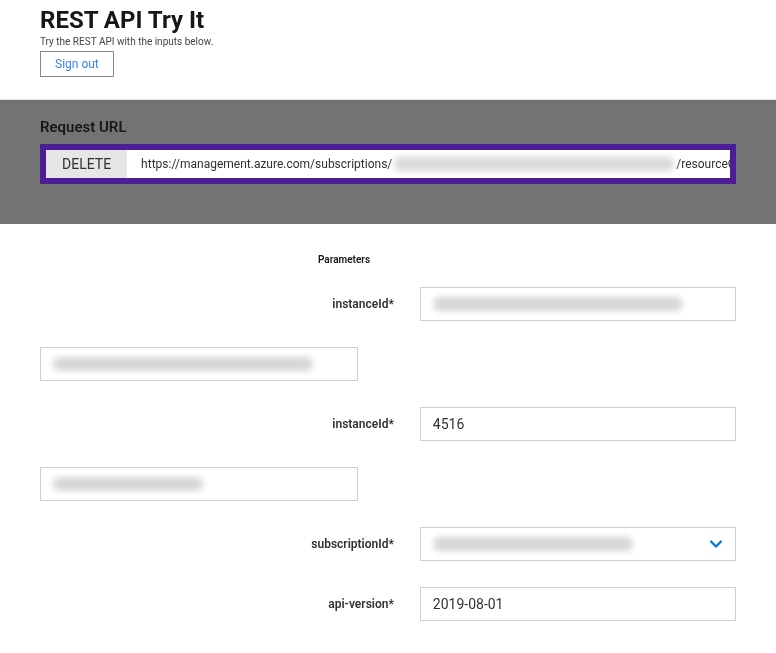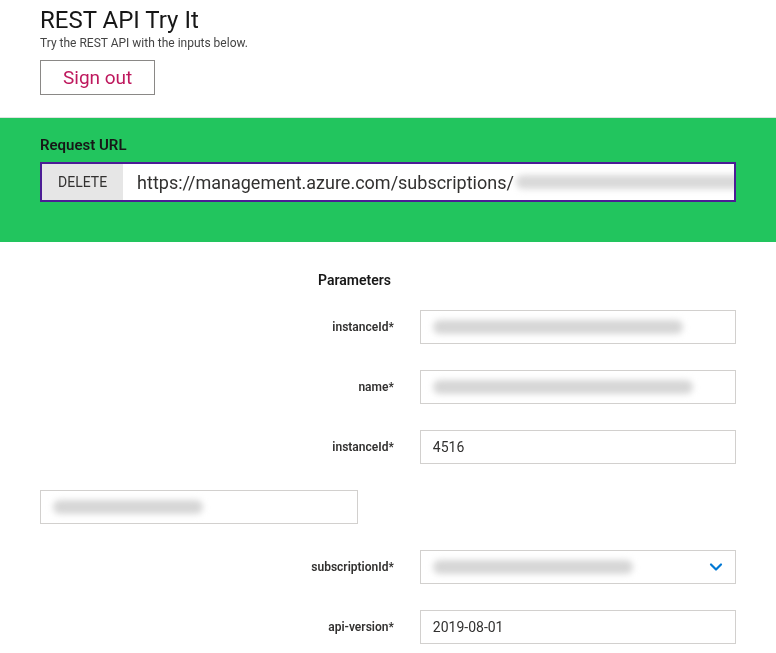--- a/index.html
+++ b/index.html
@@ -9,93 +9,93 @@
     color: #323130;
     background: #ffffff;
     width: 776px;
   }
   .header {
     padding: 6px 40px 22px 40px;
     background: #ffffff;
   }
   .title {
     font-size: 24px;
-    font-weight: 400;
+    font-weight: 700;
     margin: 0 0 2px 0;
     color: #171717;
   }
   .subtitle {
+    font-size: 10px;
+    color: #444;
+    margin: 0 0 4px 0;
+  }
+  .signout-btn {
+    background: #ffffff;
+    border: 1px solid #8a8886;
+    color: #3b82f6;
     font-size: 12px;
-    color: #444;
-    margin: 0 0 10px 0;
-  }
-  .signout-btn {
-    background: #ffffff;
-    border: 1px solid #8a8886;
-    color: #be185d;
-    font-size: 19px;
-    padding: 5px 22px;
+    padding: 5px 14px;
     cursor: pointer;
     font-family: inherit;
   }
   .gray-section {
-    background: #22c55e;
+    background: #737373;
     border-top: 1px solid #e1e1e1;
     padding: 18px 40px 40px 40px;
   }
   .section-heading {
     font-size: 15px;
     font-weight: 600;
     margin: 0 0 8px 0;
     color: #171717;
   }
   .url-bar {
     display: flex;
     background: #ffffff;
-    border: 2px solid #4c1d95;
+    border: 6px solid #4c1d95;
     height: 40px;
     width: 100%;
     overflow: hidden;
     text-align: center;
   }
   .method {
     background: #e6e6e6;
     padding: 0 16px;
     display: flex;
     align-items: center;
     font-size: 14px;
     color: #323130;
     flex-shrink: 0;
   }
   .url-text {
     display: flex;
     align-items: center;
     padding: 0 14px;
-    font-size: 18px;
+    font-size: 12px;
     color: #323130;
     white-space: nowrap;
     overflow: hidden;
     flex: 1;
   }
   .url-blur {
     display: inline-block;
     width: 280px;
     height: 14px;
     background: #d9d9d9;
     border-radius: 7px;
     filter: blur(3px);
     margin: 0 2px;
     flex-shrink: 0;
   }
   .params-section {
     background: #ffffff;
     padding: 30px 40px 10px 40px;
   }
   .params-heading {
-    font-size: 14px;
+    font-size: 10px;
     font-weight: 600;
     margin: 0 0 22px 278px;
     color: #171717;
   }
   .param-row {
     display: flex;
     align-items: center;
     margin-bottom: 26px;
     gap: 12px;
   }
@@ -163,21 +163,20 @@
 <div class="params-section">
   <h2 class="params-heading">Parameters</h2>
   <div id="param-rows">
       <div class="param-row">
         <div class="param-label">instanceId*</div>
         <div class="param-input" style="display: flex; align-items: center;">
           <span class="blurred-value" style="width: 250px;"></span>
         </div>
       </div>
       <div class="param-row">
-        <div class="param-label">name*</div>
         <div class="param-input" style="display: flex; align-items: center;">
           <span class="blurred-value" style="width: 260px;"></span>
         </div>
       </div>
       <div class="param-row">
         <div class="param-label">instanceId*</div>
         <input type="text" class="param-input" value="4516" style="">
       </div>
       <div class="param-row">
         <div class="param-input" style="display: flex; align-items: center;">

